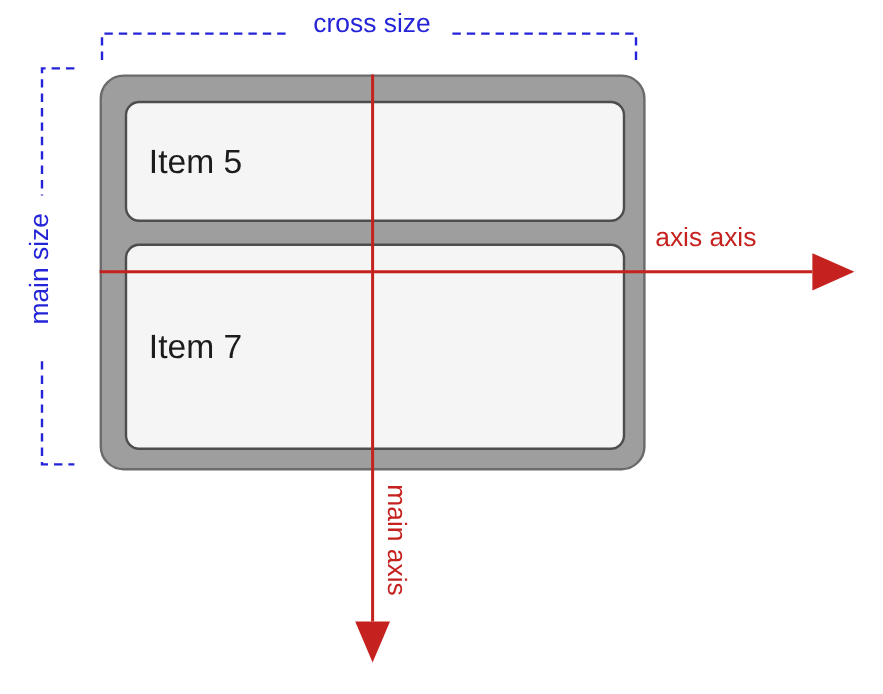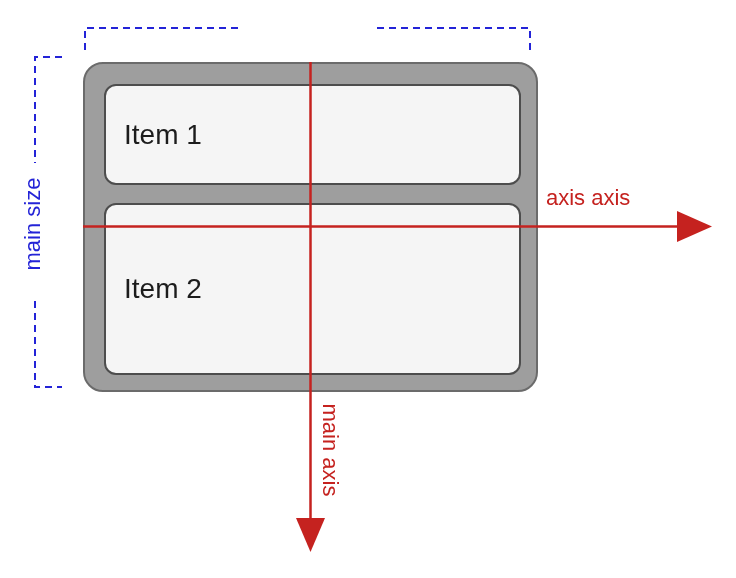--- a/index.html
+++ b/index.html
@@ -108,39 +108,40 @@
     stroke: none;
   }
 </style>
 </head>
 <body>
 
 <div class="stage">
 
   <div class="flex-container">
     <div class="flex-item item1">
-      <span class="item-label">Item 1</span>
+      <span class="item-label">Item 5</span>
     </div>
     <div class="flex-item item2">
-      <span class="item-label">Item 2</span>
+      <span class="item-label">Item 7</span>
     </div>
   </div>
 
   <svg class="overlay" viewBox="0 0 736 578">
 
     <path class="dash" d="M85 50 L85 28 L242 28"></path>
     <path class="dash" d="M377 28 L530 28 L530 50"></path>
 
     <path class="dash" d="M62 57 L35 57 L35 163"></path>
     <path class="dash" d="M35 301 L35 387 L62 387"></path>
 
     <path class="axis" d="M83 226.5 L677 226.5"></path>
     <polygon class="head" points="677,211 677,242 712,226.5"></polygon>
 
     <path class="axis" d="M310.5 62 L310.5 518"></path>
     <polygon class="head" points="296,518 325,518 310.5,552"></polygon>
   </svg>
 
+  <div class="anno blue cross-size-label">cross size</div>
   <div class="anno blue main-size-label">main size</div>
   <div class="anno red cross-axis-label">axis axis</div>
   <div class="anno red main-axis-label">main axis</div>
 
 </div>
 
 </body></html>

